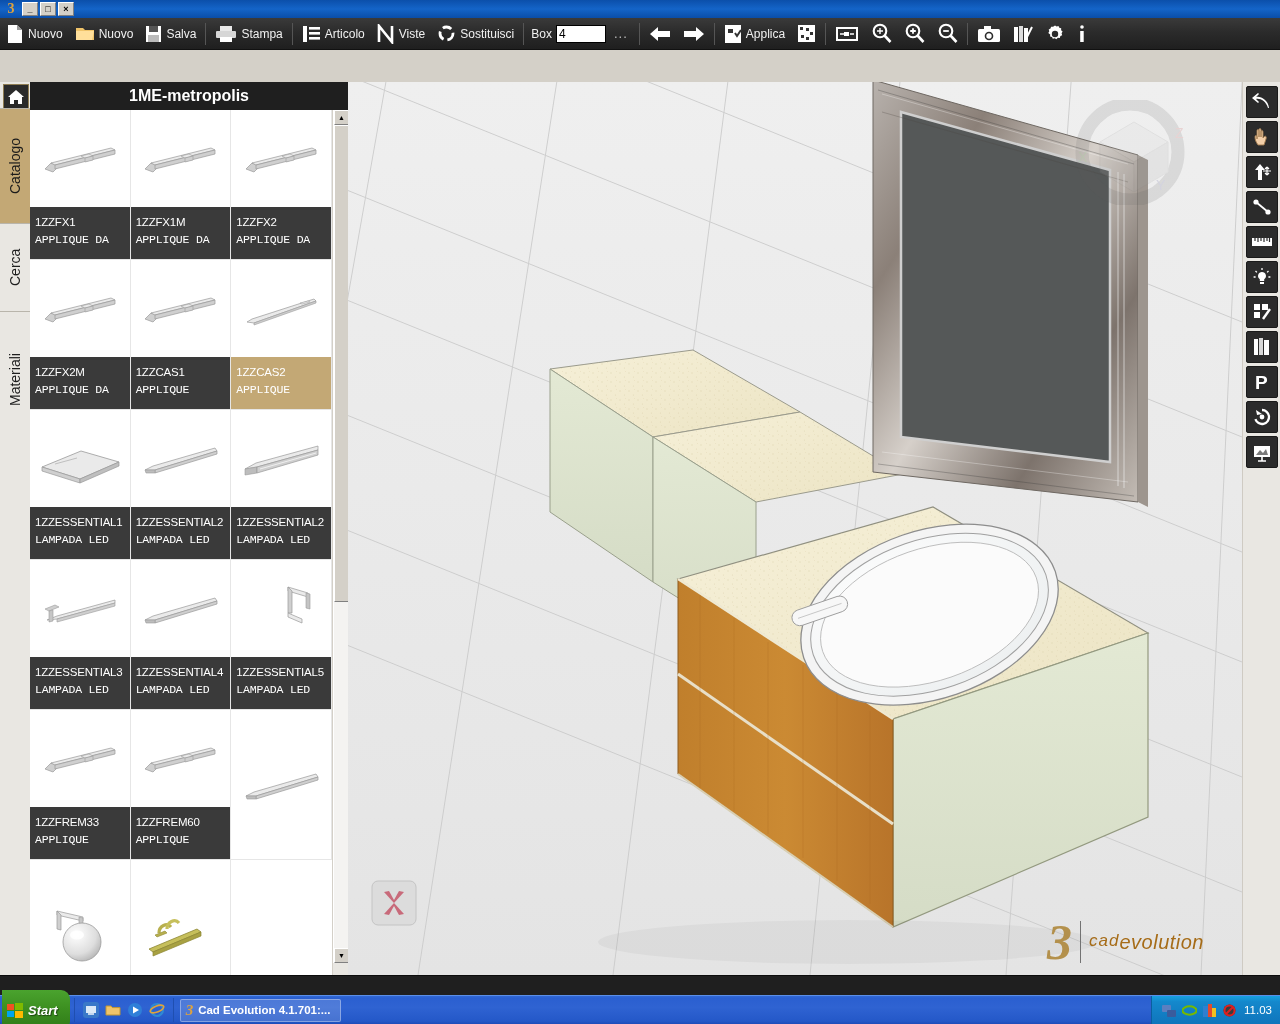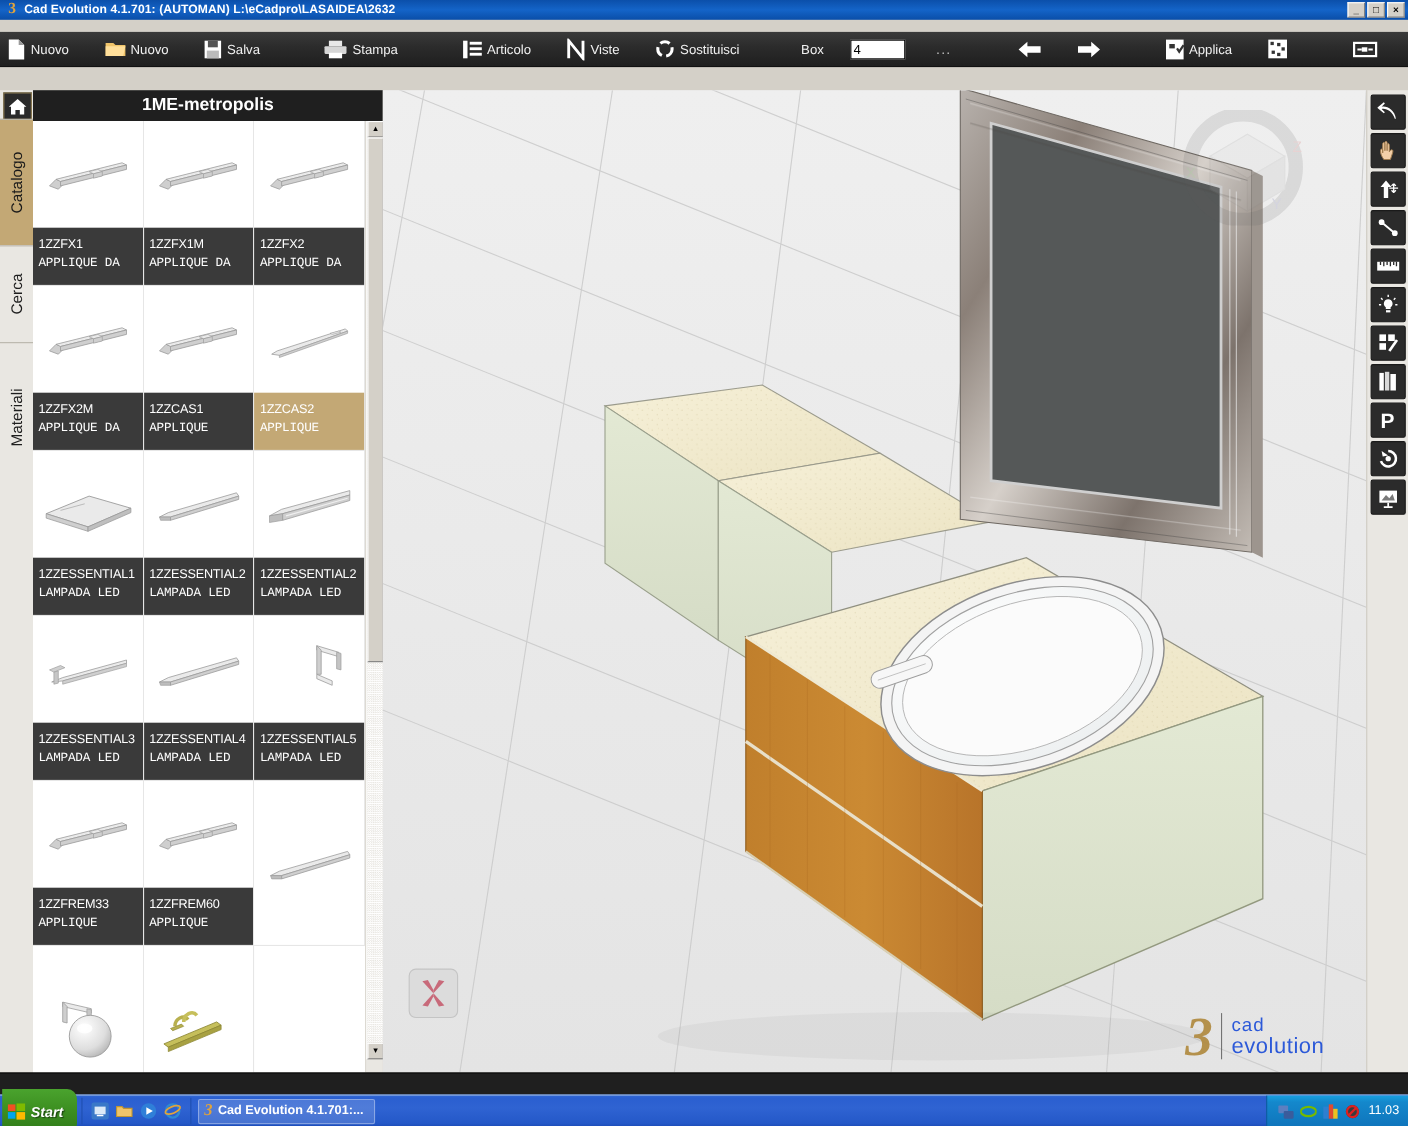--- a/index.html
+++ b/index.html
@@ -28,25 +28,24 @@
   .tb-btns { display: flex; gap: 2px; margin-right: 3px; }
   .tb-btn {
     width: 16px; height: 14px; background: #d4d0c8;
     border: 1px solid; border-color: #fff #808080 #808080 #fff;
     color: #000; font-size: 9px; line-height: 12px; text-align: center;
     font-family: "Liberation Sans", sans-serif; font-weight: bold;
   }
 
   
   .toolbar {
-    position: absolute; top: 29px; left: 0; width: 1280px; height: 32px;
+    position: absolute; top: 18px; left: 0; width: 1280px; height: 32px;
     background: linear-gradient(to bottom, #3a3a3a 0%, #2b2b2b 45%, #1f1f1f 100%);
     display: flex; align-items: center; color: #f0f0f0; font-size: 12px;
     border-bottom: 1px solid #111;
-    gap: 20px;
   }
   .tbi {
     display: flex; align-items: center; gap: 4px; height: 30px;
     padding: 0 6px; cursor: default; white-space: nowrap;
   }
   .tb-sep { width: 1px; height: 22px; background: #555; margin: 0 3px; }
   .ico { display: inline-block; flex: 0 0 auto; }
   .boxlabel { font-size: 12px; padding-left: 4px; }
   .boxinput {
     width: 50px; height: 18px; background: #fff; border: 1px solid #000;
@@ -164,21 +163,21 @@
   .wm {
     position: absolute; right: 38px; bottom: 10px;
     display: flex; align-items: center; gap: 8px; opacity: 0.92;
   }
   .wm-3 {
     font-family: "Liberation Serif", serif; font-size: 50px;
     color: #b08a40; font-weight: bold; font-style: italic;
     line-height: 46px;
   }
   .wm-divider { width: 1px; height: 42px; background: #6a6a6a; }
-  .wm-txt { display: flex; flex-direction: column; color: #1d4ed8; }
+  .wm-txt { display: flex; color: #a16207; font-style: italic; }
   .wm-cad { font-size: 17px; line-height: 18px; letter-spacing: 1px; }
   .wm-evo { font-size: 20px; line-height: 21px; letter-spacing: 0.5px; }
 
   
   .rrail {
     position: absolute; right: 0; top: 82px; width: 38px; height: 893px;
     background: #e9e7e2; border-left: 1px solid #cfcbc3;
     display: flex; flex-direction: column; align-items: center;
     padding-top: 4px; gap: 3px;
   }
@@ -230,21 +229,20 @@
   .clock { font-size: 11.5px; color: #fff; padding-left: 2px; text-align: center; }
   svg { display: block; }
 </style>
 </head>
 <body>
 
 <div id="app">
 
   <div class="titlebar">
     <div class="tb-logo">3</div>
-    <div class="tb-title">Cad Evolution 4.1.701: (AUTOMAN)  L:\eCadpro\LASAIDEA\2632</div>
     <div class="tb-btns">
       <div class="tb-btn">_</div>
       <div class="tb-btn">□</div>
       <div class="tb-btn">×</div>
     </div>
   </div>
 
   <div class="toolbar">
 
     <div class="tbi">

